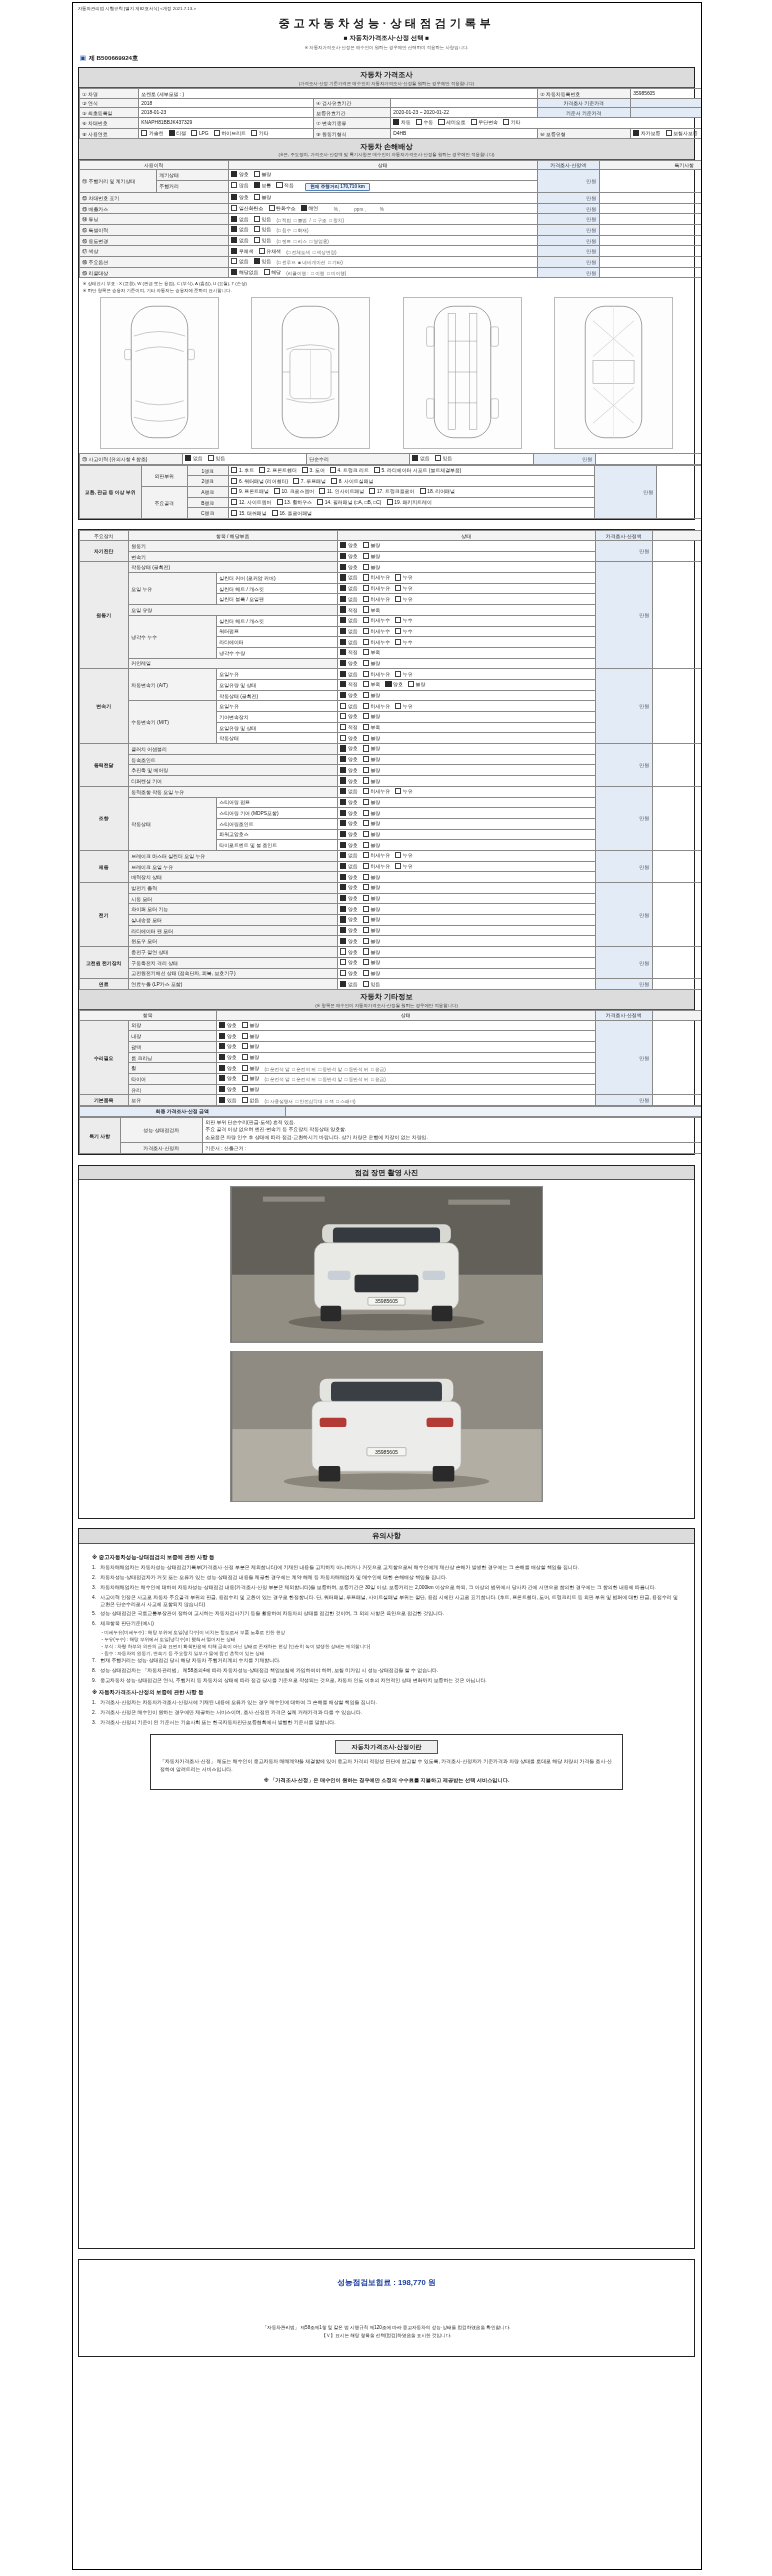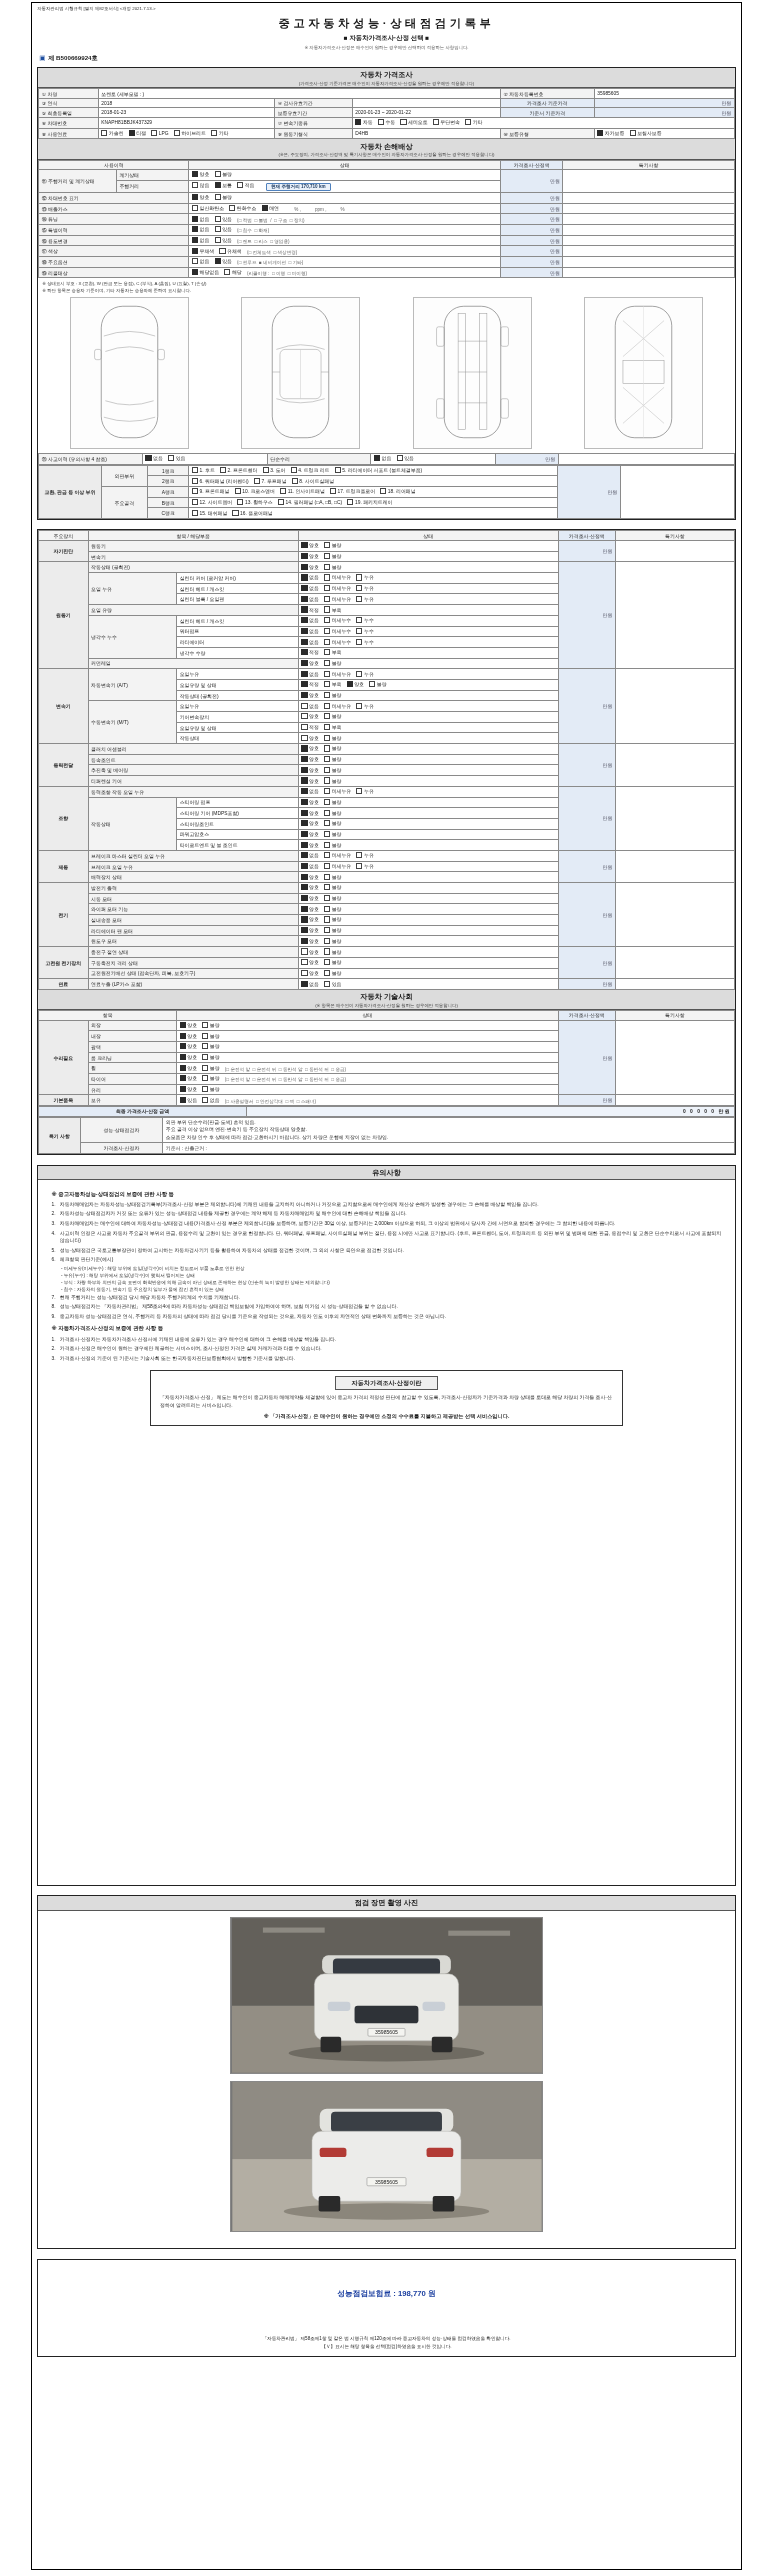--- a/index.html
+++ b/index.html
@@ -1,17 +1,17 @@
 <!DOCTYPE html>
 <html style="font-size:8.2px"><head>
 <meta charset="utf-8">
 <style>
   html,body{margin:0;padding:0;background:#fff;}
   body{width:773px;height:2576px;overflow:hidden;font-family:"Liberation Sans","DejaVu Sans",sans-serif;color:#1a1a1a;}
-  .page{width:711px;height:2568px;margin:2.1px auto;border:0.5px solid #000;background:#fff;padding:3.1px 5.2px;box-sizing:border-box;overflow:hidden;}
+  .page{width:630px;height:2568px;margin:2.1px auto;border:0.5px solid #000;background:#fff;padding:3.1px 5.2px;box-sizing:border-box;overflow:hidden;}
   .formref{font-size:4.4px;color:#333;}
   .titleblk{text-align:center;}
   .title{font-size:11.3px;font-weight:bold;letter-spacing:3.6px;margin-top:5.2px;}
   .subtitle{font-size:6.4px;font-weight:bold;margin-top:3.1px;}
   .subnote{font-size:4.4px;color:#555;margin-top:1.5px;}
   .docno{text-align:left;font-size:6.2px;font-weight:bold;margin:4.1px 0 4.1px 2.1px;color:#222;}
   .seal{color:#1f4fa0;font-size:6.7px;margin-right:2.6px;}
   .box{border:0.8px solid #222;margin-bottom:9.3px;background:#fff;}
   .sechead{background:#dcdcdc;border-bottom:0.5px solid #555;text-align:center;padding:2.1px 0 1.5px;}
   .sechead .st{font-size:7.2px;font-weight:bold;display:block;}
@@ -40,21 +40,21 @@
   .nno{width:8.2px;flex:none;}
   .ntx{flex:1;}
   .nsub{font-size:4.6px;color:#333;margin:0.5px 0 0.5px 9.3px;line-height:1.4;}
   .nbox{border:0.8px solid #333;width:453px;margin:8.2px auto 4.1px;padding:5.2px 9.3px;text-align:center;}
   .nbox-title{font-size:6.2px;font-weight:bold;border:0.5px solid #555;display:inline-block;padding:1.5px 15.5px;margin-bottom:4.1px;background:#efefef;}
   .nbox-body{font-size:4.9px;text-align:left;line-height:1.5;}
   .nbox-note{font-size:5.2px;font-weight:bold;margin-top:4.1px;}
   .photowrap{padding:6.2px 0 9.3px;text-align:center;}
   .photoframe{width:311px;margin:0 auto 7.2px;border:0.5px solid #888;background:#777;line-height:0;}
   .signbody{min-height:82px;text-align:center;padding:9.3px 0 5.2px;position:relative;}
-  .premium{font-size:7.7px;font-weight:bold;color:#1b3fa0;margin-top:20px;}
+  .premium{font-size:7.7px;font-weight:bold;color:#1b3fa0;margin-top:9px;}
   .footlines{margin-top:36px;font-size:4.6px;color:#222;line-height:1.7;}
 </style>
 </head>
 <body>
 
 <div class="page">
 
   <div class="formref">자동차관리법 시행규칙 [별지 제82호서식] &lt;개정 2021.7.13.&gt;</div>
 
   <div class="titleblk">
@@ -998,21 +998,21 @@
                   <span>있음</span>
                 </span></td>
               <td class="c p"><span>만원</span> </td>
               <td class="c"></td>
             </tr>
           </tbody>
         </table>
       </div>
 
     <div class="sechead">
-      <span class="st">자동차 기술사회</span>
+      <span class="st">자동차 기타정보</span>
       <span class="secnote">(※ 항목은 매수인이 자동차가격조사·산정을 원하는 경우에만 적용합니다)</span>
     </div>
     <div>
         <table class="t">
           <colgroup>
             <col style="width:49px">
             <col style="width:88px">
             <col style="width:379px">
             <col style="width:57px">
             <col style="width:118px">
@@ -1142,20 +1142,63 @@
 주요 골격 이상 없으며 엔진·변속기 등 주요장치 작동상태 양호함.
 소모품은 차량 인수 후 상태에 따라 점검·교환하시기 바랍니다. 상기 차량은 운행에 지장이 없는 차량임.</span> </td>
             </tr>
             <tr>
               <td class="c lbl ac"><span>가격조사·산정자</span> </td>
               <td class="c optxt"><span>기준서 :                                                      산출근거 :</span> </td>
             </tr>
           </tbody>
         </table>
       </div>
+  </div>
+
+  <div class="box">
+    <div class="sechead">
+      <span class="st">점검 장면 촬영 사진</span>
+    </div>
+    <div class="photowrap">
+      <div class="photoframe">
+        <svg width="310" height="155" viewBox="0 0 602 300">
+          <rect width="602" height="170" fill="#63605a"></rect>
+          <rect y="170" width="602" height="130" fill="#938e84"></rect>
+          <rect x="60" y="18" width="120" height="10" fill="#8d8a82"></rect>
+          <rect x="420" y="24" width="120" height="10" fill="#8d8a82"></rect>
+          <ellipse cx="300" cy="262" rx="190" ry="16" fill="#6f6b62"></ellipse>
+          <rect x="175" y="72" width="250" height="36" rx="12" fill="#d9d9d4"></rect>
+          <rect x="196" y="78" width="208" height="34" rx="8" fill="#353a41"></rect>
+          <rect x="160" y="108" width="280" height="130" rx="20" fill="#e9e9e5" stroke="#b9b9b4"></rect>
+          <rect x="238" y="170" width="124" height="34" rx="6" fill="#2e3237"></rect>
+          <rect x="186" y="162" width="44" height="18" rx="6" fill="#c9cfd6"></rect>
+          <rect x="370" y="162" width="44" height="18" rx="6" fill="#c9cfd6"></rect>
+          <rect x="264" y="214" width="72" height="15" rx="2" fill="#f4f4f0" stroke="#888"></rect>
+          <text x="300" y="225" font-size="10" text-anchor="middle" fill="#222">35985605</text>
+          <rect x="172" y="230" width="40" height="30" rx="4" fill="#2a2a2a"></rect>
+          <rect x="388" y="230" width="40" height="30" rx="4" fill="#2a2a2a"></rect>
+        </svg>
+      </div>
+      <div class="photoframe">
+        <svg width="310" height="149" viewBox="0 0 602 290">
+          <rect width="602" height="150" fill="#8f8b83"></rect>
+          <rect y="150" width="602" height="140" fill="#b3aea3"></rect>
+          <ellipse cx="300" cy="252" rx="200" ry="16" fill="#8b867b"></ellipse>
+          <rect x="170" y="52" width="260" height="46" rx="14" fill="#e3e3df"></rect>
+          <rect x="192" y="58" width="216" height="40" rx="8" fill="#3a3f45"></rect>
+          <rect x="155" y="96" width="290" height="136" rx="18" fill="#ececea" stroke="#b9b9b4"></rect>
+          <rect x="170" y="128" width="52" height="18" rx="5" fill="#b23b35"></rect>
+          <rect x="378" y="128" width="52" height="18" rx="5" fill="#b23b35"></rect>
+          <rect x="262" y="186" width="76" height="16" rx="2" fill="#f4f4f0" stroke="#888"></rect>
+          <text x="300" y="198" font-size="10" text-anchor="middle" fill="#222">35985605</text>
+          <rect x="168" y="222" width="42" height="30" rx="4" fill="#2a2a2a"></rect>
+          <rect x="390" y="222" width="42" height="30" rx="4" fill="#2a2a2a"></rect>
+        </svg>
+      </div>
+    </div>
   </div>
 
   <div class="box" style="min-height:719px;">
     <div class="sechead">
       <span class="st">유의사항</span>
     </div>
     <div class="noticebody" id="noticeBody">
         <div class="nheading">※ 중고자동차성능·상태점검의 보증에 관한 사항 등</div>
         <div class="nitem">
           <span class="nno">1.</span>
@@ -1212,63 +1255,20 @@
         </div>
         <div class="nbox">
   <div class="nbox-title">자동차가격조사·산정이란</div>
   <div class="nbox-body">「자동차가격조사·산정」 제도는 매수인이 중고자동차 매매계약을 체결함에 있어 중고차 가격의 적정성 판단에 참고할 수 있도록, 가격조사·산정자가 기준가격과 차량 상태를 토대로 해당 차량의 가격을 조사·산정하여 알려드리는 서비스입니다.</div>
   <div class="nbox-note">※ 「가격조사·산정」은 매수인이 원하는 경우에만 소정의 수수료를 지불하고 제공받는 선택 서비스입니다.</div>
 </div>
       </div>
   </div>
 
   <div class="box">
-    <div class="sechead">
-      <span class="st">점검 장면 촬영 사진</span>
-    </div>
-    <div class="photowrap">
-      <div class="photoframe">
-        <svg width="310" height="155" viewBox="0 0 602 300">
-          <rect width="602" height="170" fill="#63605a"></rect>
-          <rect y="170" width="602" height="130" fill="#938e84"></rect>
-          <rect x="60" y="18" width="120" height="10" fill="#8d8a82"></rect>
-          <rect x="420" y="24" width="120" height="10" fill="#8d8a82"></rect>
-          <ellipse cx="300" cy="262" rx="190" ry="16" fill="#6f6b62"></ellipse>
-          <rect x="175" y="72" width="250" height="36" rx="12" fill="#d9d9d4"></rect>
-          <rect x="196" y="78" width="208" height="34" rx="8" fill="#353a41"></rect>
-          <rect x="160" y="108" width="280" height="130" rx="20" fill="#e9e9e5" stroke="#b9b9b4"></rect>
-          <rect x="238" y="170" width="124" height="34" rx="6" fill="#2e3237"></rect>
-          <rect x="186" y="162" width="44" height="18" rx="6" fill="#c9cfd6"></rect>
-          <rect x="370" y="162" width="44" height="18" rx="6" fill="#c9cfd6"></rect>
-          <rect x="264" y="214" width="72" height="15" rx="2" fill="#f4f4f0" stroke="#888"></rect>
-          <text x="300" y="225" font-size="10" text-anchor="middle" fill="#222">35985605</text>
-          <rect x="172" y="230" width="40" height="30" rx="4" fill="#2a2a2a"></rect>
-          <rect x="388" y="230" width="40" height="30" rx="4" fill="#2a2a2a"></rect>
-        </svg>
-      </div>
-      <div class="photoframe">
-        <svg width="310" height="149" viewBox="0 0 602 290">
-          <rect width="602" height="150" fill="#8f8b83"></rect>
-          <rect y="150" width="602" height="140" fill="#b3aea3"></rect>
-          <ellipse cx="300" cy="252" rx="200" ry="16" fill="#8b867b"></ellipse>
-          <rect x="170" y="52" width="260" height="46" rx="14" fill="#e3e3df"></rect>
-          <rect x="192" y="58" width="216" height="40" rx="8" fill="#3a3f45"></rect>
-          <rect x="155" y="96" width="290" height="136" rx="18" fill="#ececea" stroke="#b9b9b4"></rect>
-          <rect x="170" y="128" width="52" height="18" rx="5" fill="#b23b35"></rect>
-          <rect x="378" y="128" width="52" height="18" rx="5" fill="#b23b35"></rect>
-          <rect x="262" y="186" width="76" height="16" rx="2" fill="#f4f4f0" stroke="#888"></rect>
-          <text x="300" y="198" font-size="10" text-anchor="middle" fill="#222">35985605</text>
-          <rect x="168" y="222" width="42" height="30" rx="4" fill="#2a2a2a"></rect>
-          <rect x="390" y="222" width="42" height="30" rx="4" fill="#2a2a2a"></rect>
-        </svg>
-      </div>
-    </div>
-  </div>
-
-  <div class="box">
     <div class="signbody">
       <div class="premium">
         <span>성능점검보험료 :</span>
         <span>198,770 원</span>
       </div>
       <div class="footlines">
         <div>「자동차관리법」 제58조제1항 및 같은 법 시행규칙 제120조에 따라 중고자동차의 성능·상태를 점검하였음을 확인합니다.</div>
         <div>【Ｖ】표시는 해당 항목을 선택(점검)하였음을 표시한 것입니다.</div>
       </div>
     </div>

